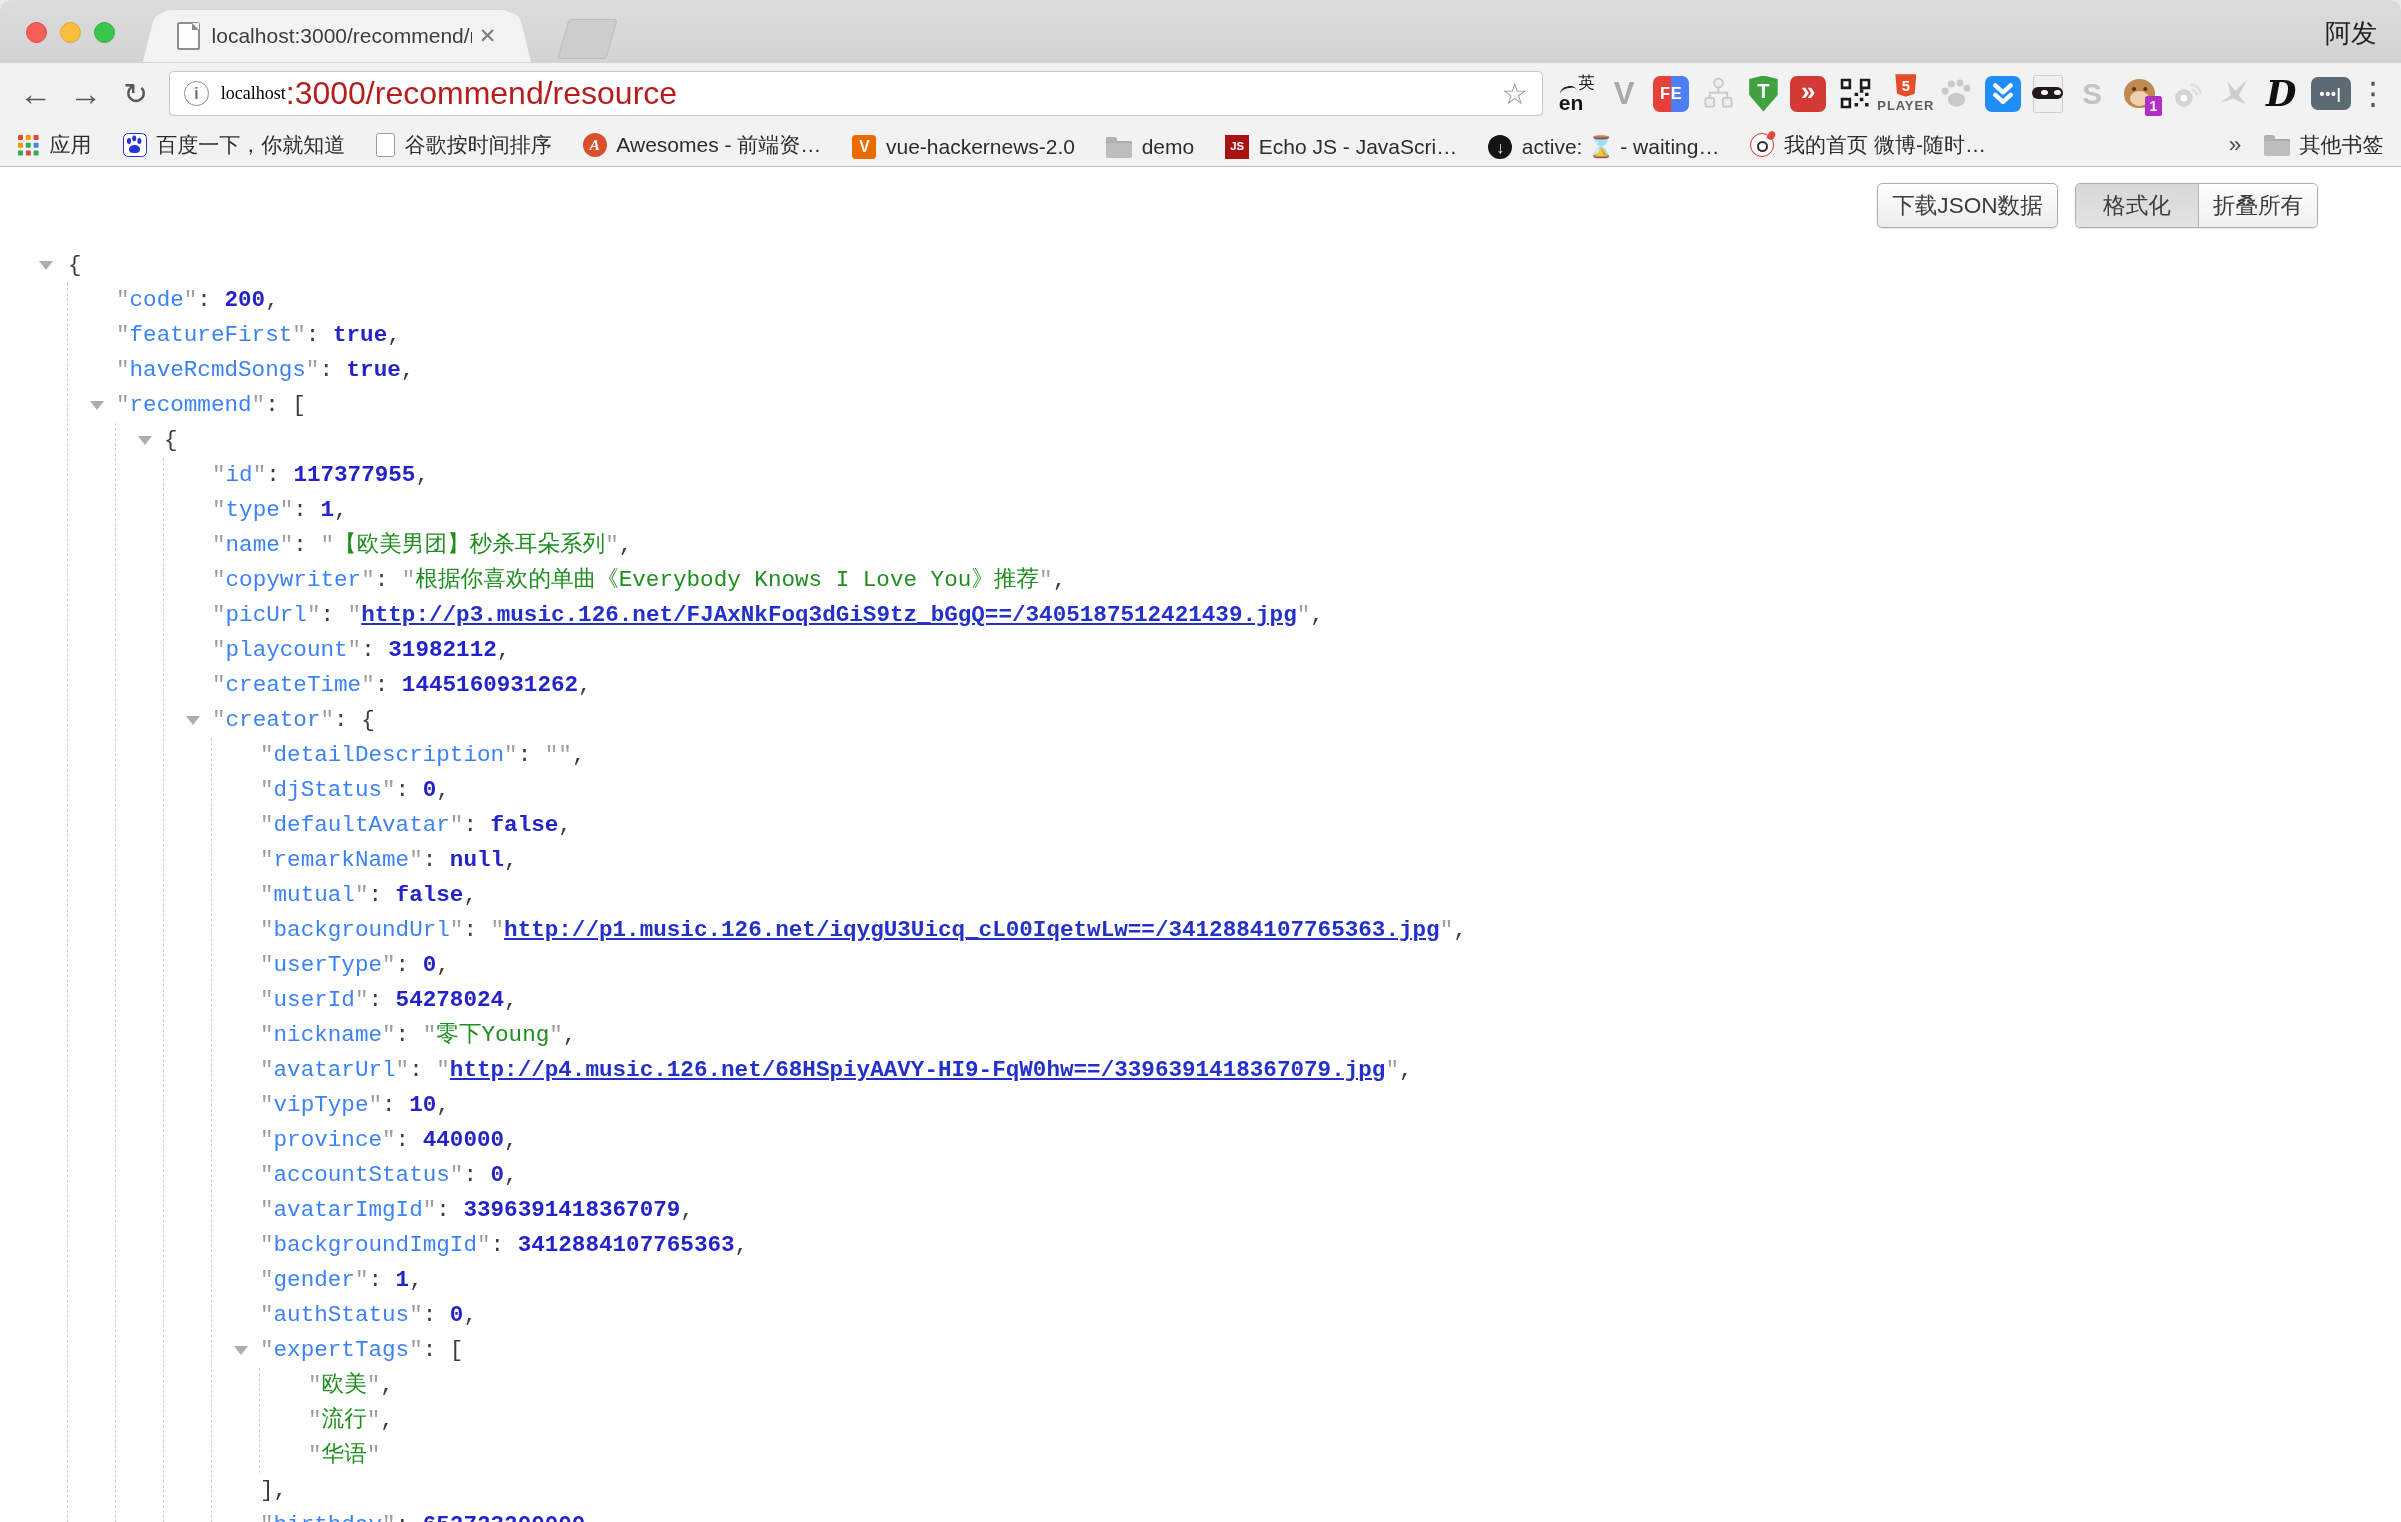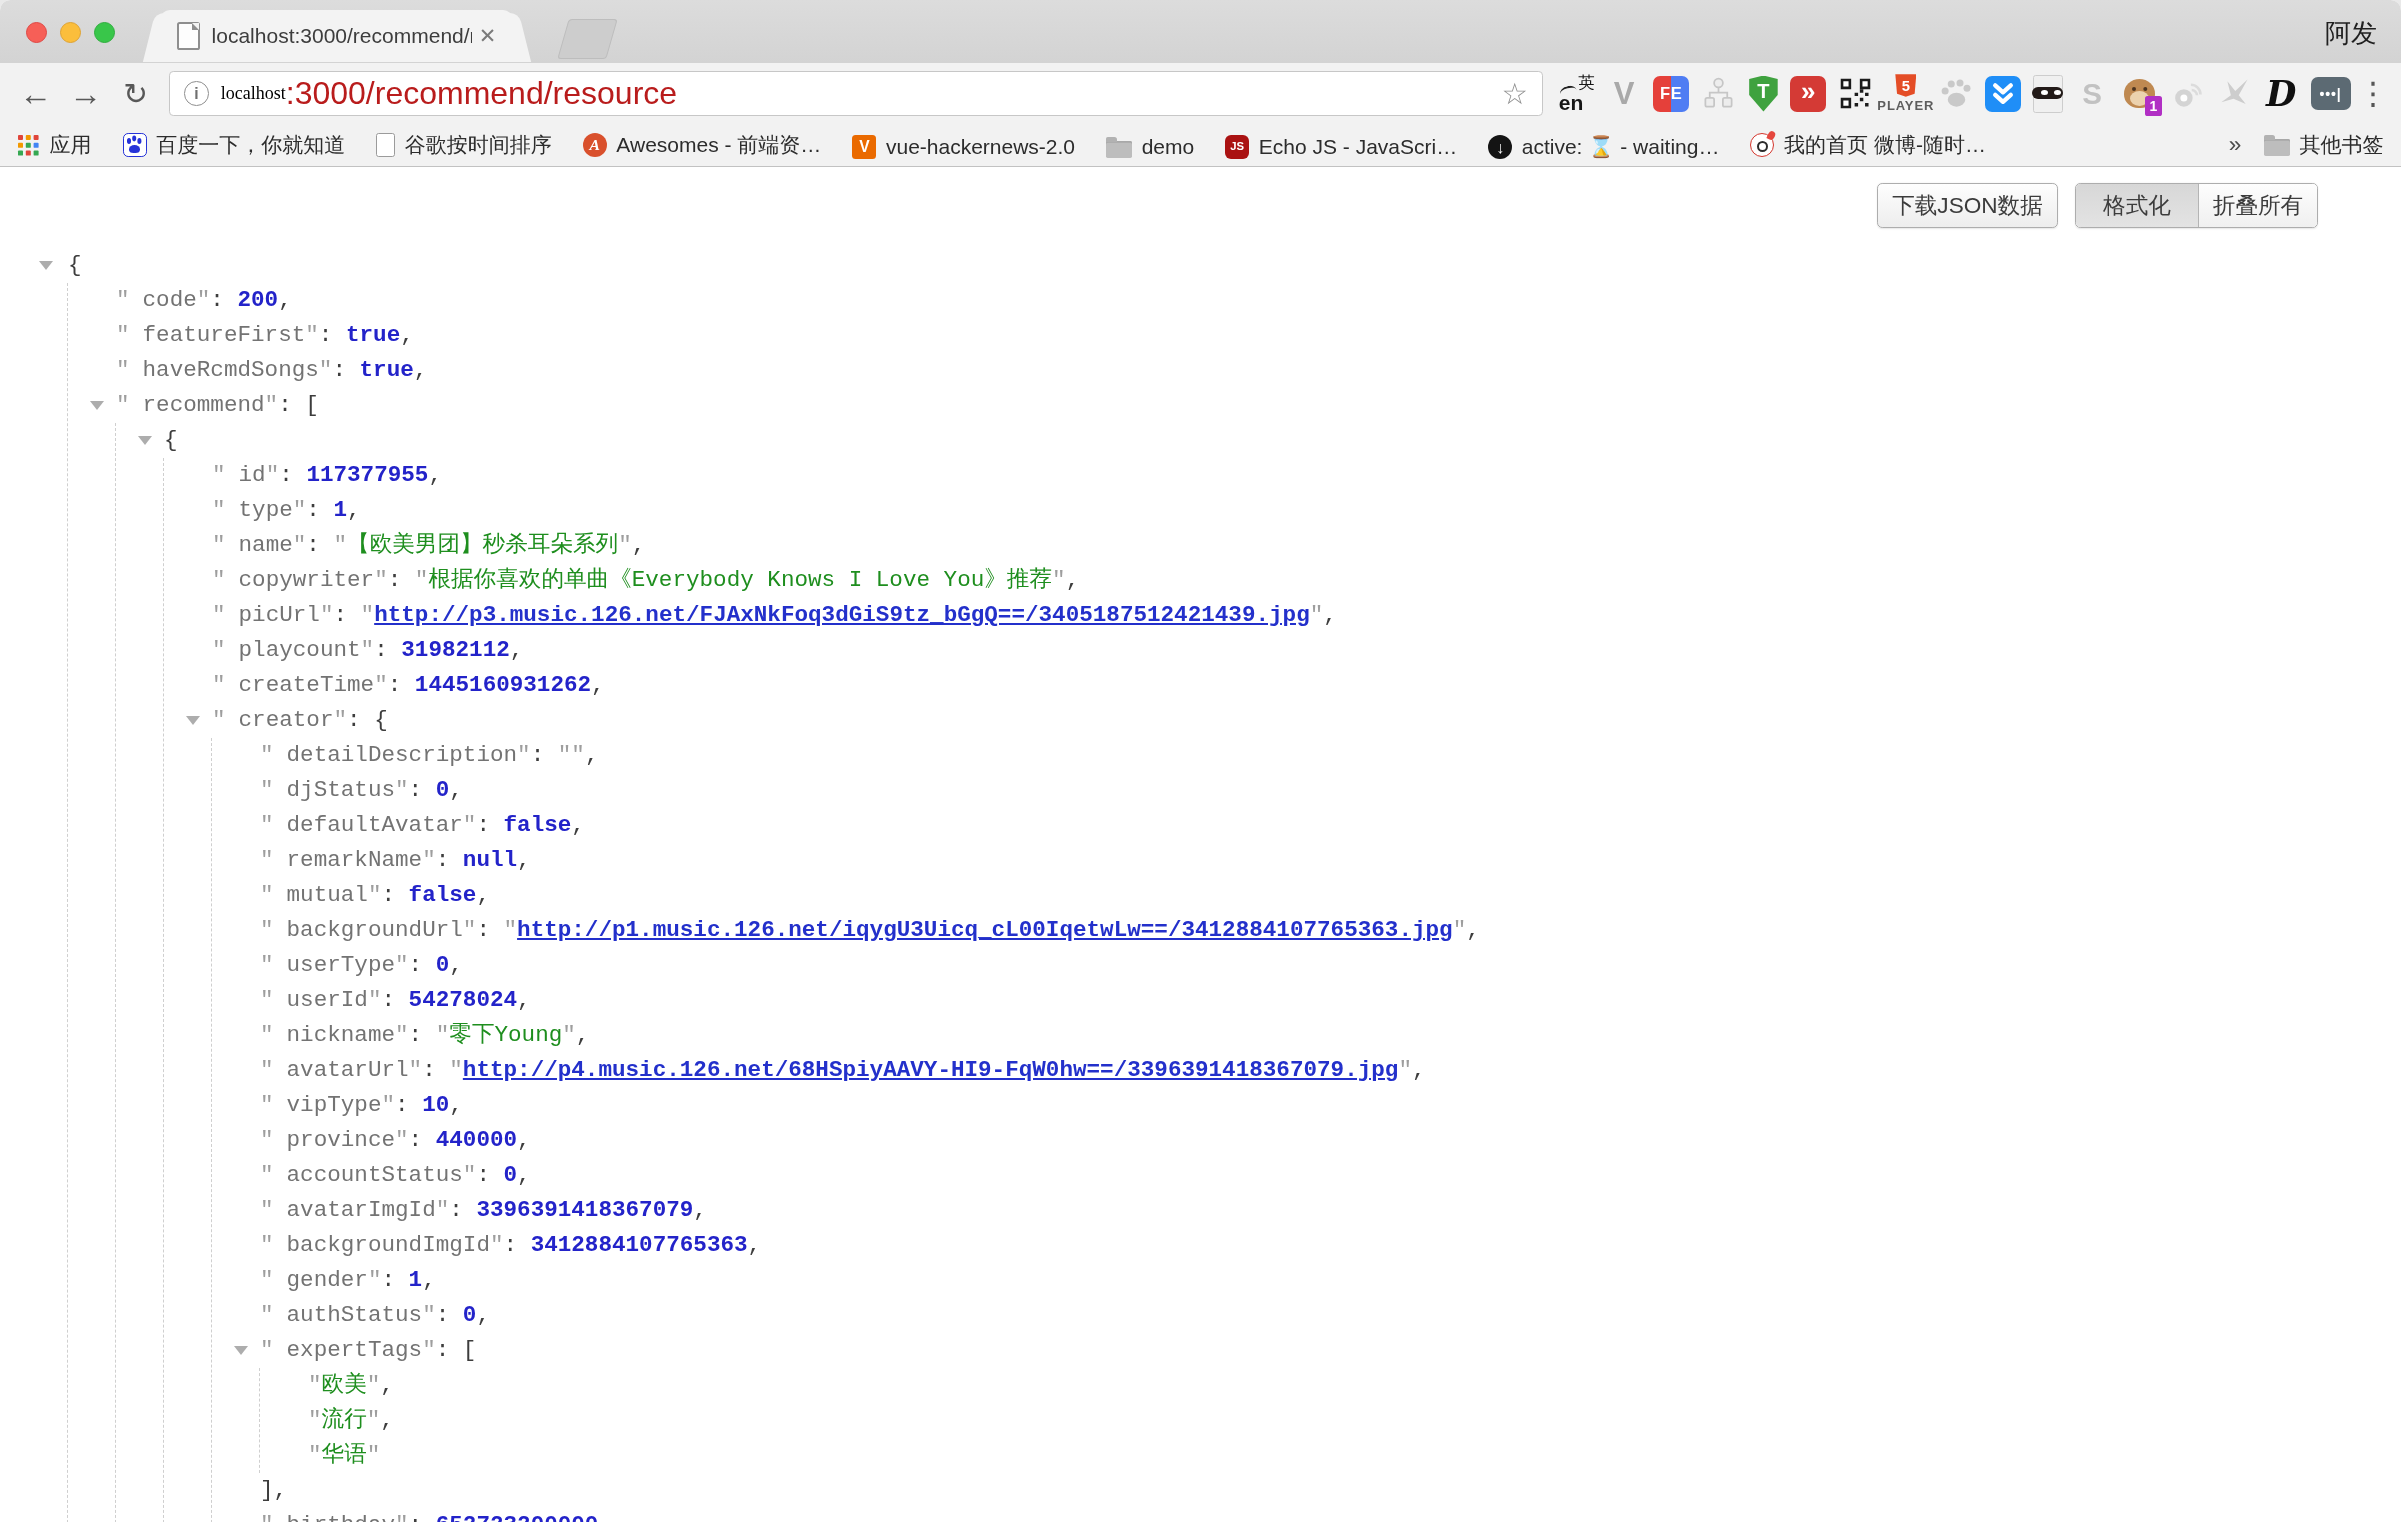--- a/index.html
+++ b/index.html
@@ -72,21 +72,21 @@
   .d-glyph{font-family:"DejaVu Serif","Liberation Serif",serif;font-style:italic;font-weight:bold;font-size:35px;color:#101010;}
   .ext-dotsbox{width:40px;height:33px;background:#5c6a73;border-radius:7px;}
   .dots-glyph{color:#fff;font-weight:bold;font-size:14px;letter-spacing:0.9px;}
   .menu-dots{font-size:31px;color:#565656;width:29.5px;text-align:center;flex:none;}
 
   
   .bookmarks{height:43px;background:#f2f2f2;border-bottom:1.7px solid #c2c2c2;display:flex;align-items:center;
     padding:0 17.4px;gap:31px;box-sizing:border-box;}
   .bm-item{display:flex;align-items:center;gap:9.6px;flex:none;}
   .bm-label{font-size:21px;color:#2c2c2c;white-space:nowrap;}
-  .bm-ico{width:24px;height:24px;position:relative;display:flex;align-items:center;justify-content:center;flex:none;box-sizing:border-box;border-radius:6px;}
+  .bm-ico{width:24px;height:24px;position:relative;display:flex;align-items:center;justify-content:center;flex:none;box-sizing:border-box;}
   .bm-glyph{color:#fff;line-height:1;}
   .ico-apps-grid{width:22.6px;height:22.6px;}
   .ico-apps-grid::before{content:"";position:absolute;left:0.9px;top:0.9px;width:5.2px;height:5.2px;border-radius:0.9px;background:#e0453a;
     box-shadow:7.8px 0 0 #f29900,15.6px 0 0 #e0453a,0 7.8px 0 #f29900,7.8px 7.8px 0 #36a852,15.6px 7.8px 0 #4285f4,0 15.6px 0 #36a852,7.8px 15.6px 0 #e0453a,15.6px 15.6px 0 #36a852;}
   .ico-baidu{border:1.7px solid #2633d8;border-radius:5.2px;background:#fff;}
   .ico-baidu::before{content:"";position:absolute;bottom:2.6px;left:5.2px;width:11.3px;height:8.7px;background:#2633d8;border-radius:50% 50% 42% 42%;}
   .ico-baidu::after{content:"";position:absolute;top:4.3px;left:3.5px;width:4.3px;height:6px;background:#2633d8;border-radius:50%;
     box-shadow:5.2px -2.6px 0 #2633d8,10.4px 0 0 #2633d8;}
   .ico-page{width:19px;height:24px;background:#fff;border:1.7px solid #9b9b9b;border-radius:2.6px;}
   .ico-awesomes{border-radius:50%;background:#d9502c;}
@@ -122,21 +122,21 @@
     color:#333;padding-top:81px;white-space:pre;}
   .json-line{position:relative;padding-left:48px;}
   .json-line.root-line{padding-left:68px;}
   .json-children{border-left:0.9px dashed #cfcfcf;}
   #json-tree > .json-children{margin-left:67px;}
   .json-children .json-children{margin-left:47px;}
   .tri{position:absolute;left:22px;top:13px;width:0;height:0;border-left:7px solid transparent;
     border-right:7px solid transparent;border-top:9.6px solid #adadad;}
   .root-line > .tri{left:39px;}
   .jq{color:#9e9e9e;}
-  .jk{color:#737373;margin-left:13px;}
+  .jk{color:#3b82f6;}
   .jp{color:#3d3d3d;}
   .jnum{color:#2323c9;font-weight:bold;}
   .jstr{color:#1e8e1e;}
   .jlink{color:#2330cb;font-weight:bold;text-decoration:underline;}
 </style>
 </head>
 <body>
 
 <div id="window">
 

